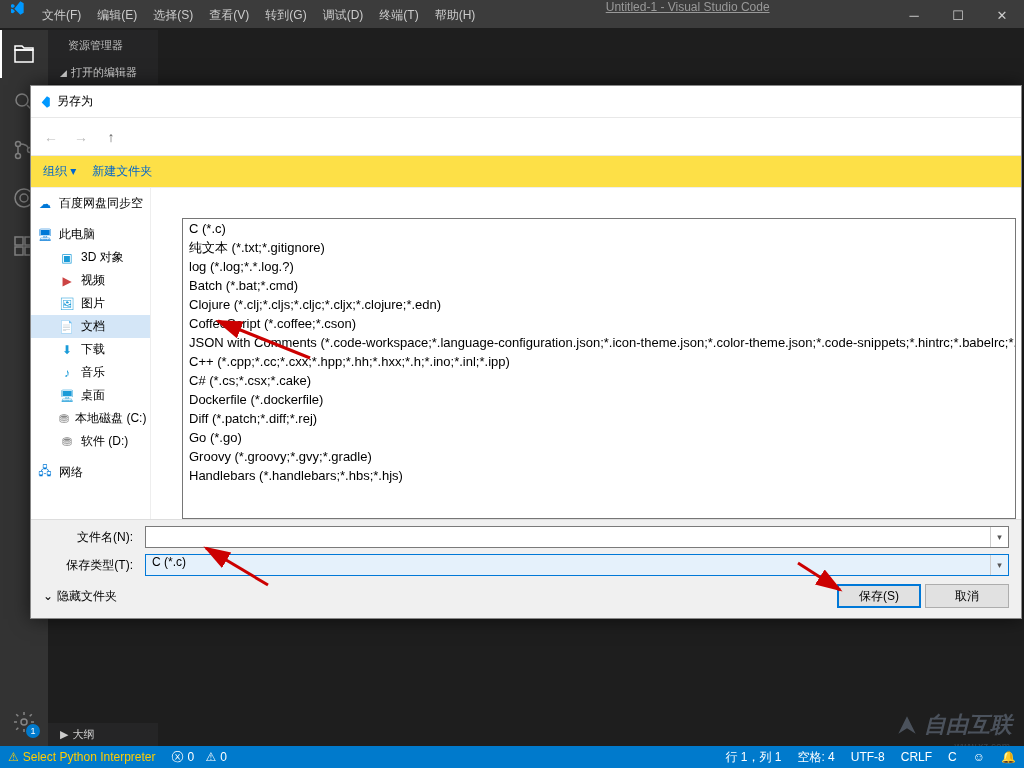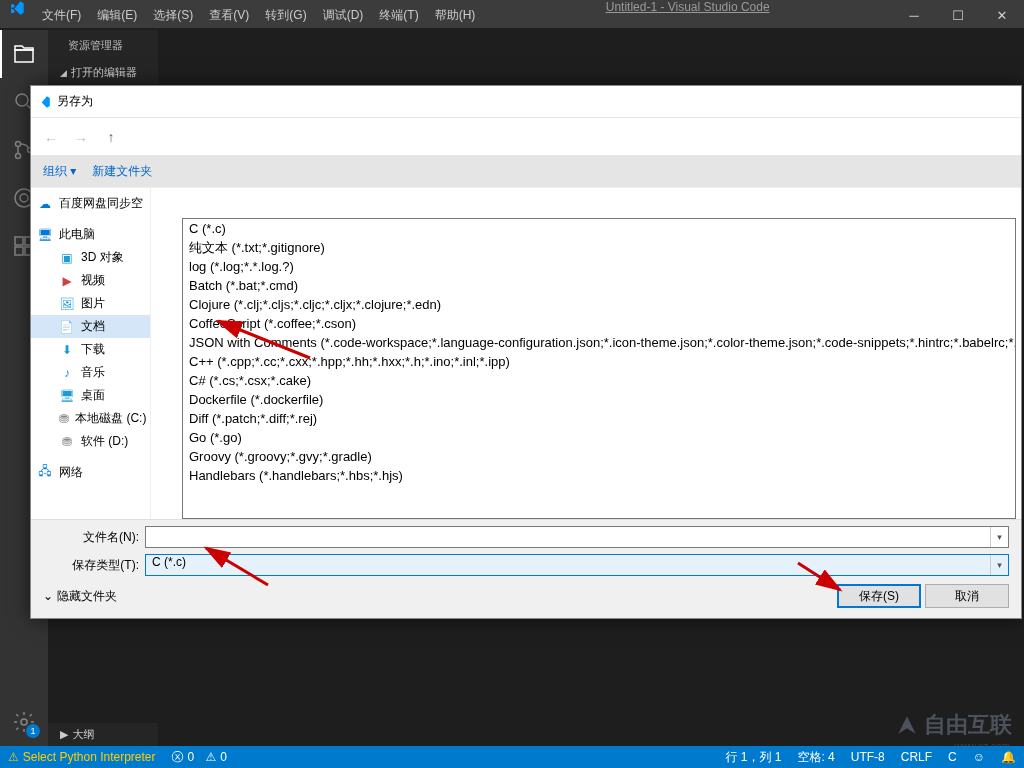--- a/index.html
+++ b/index.html
@@ -33,34 +33,34 @@
 .editor-bg { position: absolute; left: 48px; right: 0; top: 30px; bottom: 22px; background: #1e1e1e; }
 
 
 .dialog { position: absolute; left: 30px; top: 85px; width: 992px; height: 534px; background: #fff; border: 1px solid #888; box-shadow: 0 0 18px rgba(0,0,0,.6); display: flex; flex-direction: column; font-size: 12px; }
 .dlg-title { height: 32px; background: #fff; display: flex; align-items: center; padding: 8px 6px; border-bottom: 1px solid #e8e8e8; }
 .dlg-title-icon { color: #0078d7; margin-right: 6px; display:flex; }
 .dlg-title-text { color: #000; }
 .dlg-toolbar { height: 38px; background: #fff; display: flex; align-items: center; padding: 0 8px; gap: 6px; border-bottom: 1px solid #e8e8e8; }
 .nav-btn { width: 24px; height: 24px; color: #666; display: flex; align-items: center; justify-content: center; cursor: pointer; font-size: 14px; }
 .nav-btn.disabled { color: #bbb; }
-.dlg-cmdbar { height: 32px; background: #e5e5e5; display: flex; align-items: center; padding: 0 12px; gap: 16px; border-bottom: 1px solid #eee; }
+.dlg-cmdbar { height: 32px; background: #fde047; display: flex; align-items: center; padding: 0 12px; gap: 16px; border-bottom: 1px solid #eee; }
 .dlg-link { color: #0066cc; cursor: pointer; }
 
 .dlg-body { flex: 1; display: flex; background: #fff; overflow: hidden; }
 .dlg-tree { width: 120px; border-right: 1px solid #eee; padding: 4px 0; overflow: hidden; background: #fff; }
 .tree-item { display: flex; align-items: center; gap: 6px; padding: 3px 6px 3px 14px; color: #000; cursor: pointer; white-space: nowrap; }
 .tree-item.indent { padding-left: 28px; }
 .tree-item.selected { background: #d4e6f7; }
 .tree-item.cat { padding-left: 6px; }
 .tree-icon { width: 16px; height: 14px; display: inline-flex; align-items: center; justify-content: center; font-size: 12px; }
 
 .dlg-bottom { background: #f0f0f0; border-top: 1px solid #ddd; padding: 6px 12px 10px 12px; }
 .row { display: flex; align-items: center; margin-bottom: 6px; }
-.row-label { width: 102px; text-align: right; padding-right: 6px; color: #000; }
+.row-label { width: 102px; text-align: right; padding-right: 12px; color: #000; }
 .row-field { flex: 1; }
 .combo { width: 100%; height: 22px; border: 1px solid #7a7a7a; background: #fff; padding: 0 22px 0 6px; position: relative; font-size: 12px; }
 .combo.blue { border: 1px solid #0078d7; background: #e5f1fb; }
 .combo-arrow { position: absolute; right: 0; top: 0; bottom: 0; width: 18px; display: flex; align-items: center; justify-content: center; font-size: 9px; color: #555; border-left: 1px solid #ccc; }
 .dlg-buttons { display: flex; justify-content: space-between; align-items: center; margin-top: 8px; }
 .hide-folders { display: flex; align-items: center; gap: 4px; color: #000; cursor: pointer; }
 .btn-group { display: flex; gap: 4px; }
 .btn { width: 84px; height: 24px; border: 1px solid #adadad; background: #e1e1e1; cursor: pointer; font-size: 12px; }
 .btn.primary { border: 2px solid #0078d7; background: #e1e1e1; }
 
@@ -71,21 +71,21 @@
 
 .statusbar { position: absolute; left: 0; right: 0; bottom: 0; height: 22px; background: #007acc; color: #fff; display: flex; align-items: center; font-size: 12px; }
 .sb-item { padding: 0 8px; display: flex; align-items: center; gap: 4px; cursor: pointer; height: 100%; }
 .sb-spacer { flex: 1; }
 .yellow { color: #ffcc00; }
 
 
 .outline { position: absolute; left: 48px; bottom: 22px; width: 110px; background: #252526; color: #ccc; font-size: 11px; padding: 4px 12px; display:flex; align-items:center; gap:4px; }
 
 
-.watermark { position: absolute; right: 12px; bottom: 28px; color: rgba(160,180,210,.35); font-size: 22px; font-weight: bold; pointer-events: none; display:flex; align-items:center; gap:4px;}
+.watermark { position: absolute; right: 12px; bottom: 28px; color: rgba(160,180,210,.35); font-size: 22px; font-weight: bold; font-style: italic; pointer-events: none; display:flex; align-items:center; gap:4px;}
 .watermark-sub { position:absolute; right: 14px; bottom: 16px; color: rgba(160,180,210,.22); font-size: 10px; pointer-events:none; }
 
 
 .arrow { position: absolute; z-index: 100; pointer-events: none; }
 
 svg { display: block; }
 </style>
 </head>
 <body>
 

